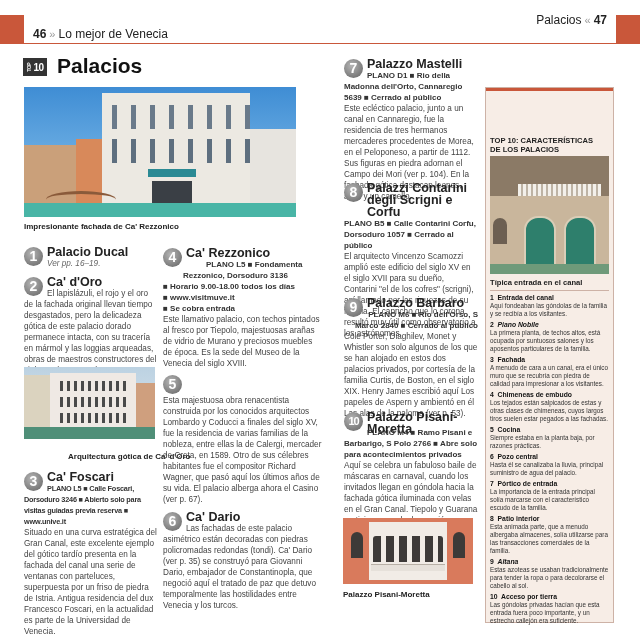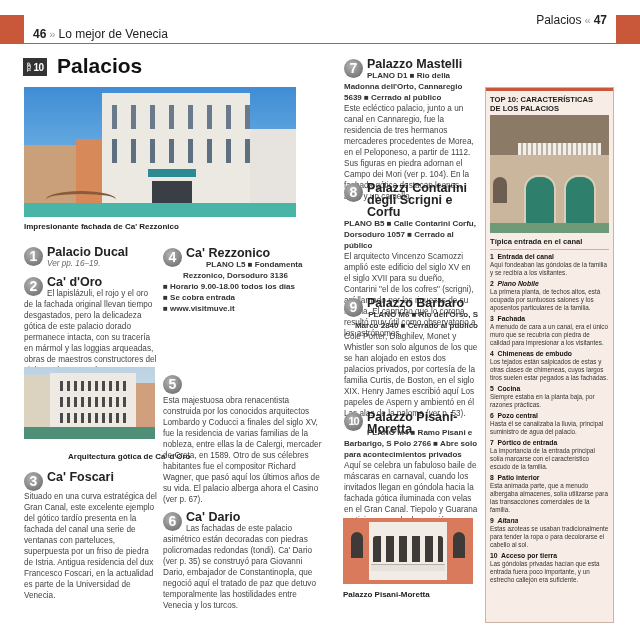--- a/index.html
+++ b/index.html
@@ -83,21 +83,21 @@
     .img-pisani .gallery .win { position: absolute; top: 14px; left: 4px; right: 4px; height: 26px;
       background-image: repeating-linear-gradient(90deg, #3d3a38 0 8px, #f1ece6 8px 13px); border-radius: 3px 3px 0 0; }
     .img-pisani .gallery .bal { position: absolute; top: 42px; left: 2px; right: 2px; height: 6px; background: #e6e1da; border-top: 1px solid #b8b0a6; }
     .img-pisani .sidewin { position: absolute; top: 14px; width: 12px; height: 26px; background: #3d3a38; border-radius: 6px 6px 0 0; }
 
     .sidebar {
       position: absolute; left: 485px; top: 87px; width: 127px; height: 534px;
       background: #f7ede6; border: 1px solid #cdb2a6;
     }
     .sidebar .topbar { height: 3px; background: #c9573a; }
-    .sidebar .sb-title { font-size: 7.6px; font-weight: bold; color: #222; padding: 4px 15px 2px 4px; line-height: 9px; text-transform: uppercase; }
+    .sidebar .sb-title { font-size: 7.6px; font-weight: bold; color: #222; padding: 4px 15px 2px 4px; line-height: 9px; text-transform: uppercase; margin-top: 41px; }
     .sidebar .sb-img { position: relative; margin: 0 4px; height: 118px; background: #c9b69c; overflow: hidden; }
     .sb-img .upper { position: absolute; left: 0; right: 0; top: 0; height: 40px; background: #8b7a66; }
     .sb-img .balc { position: absolute; left: 28px; right: 8px; top: 28px; height: 12px;
       background-image: repeating-linear-gradient(90deg, #f3f0ea 0 3px, #bdb3a4 3px 5px); }
     .sb-img .door1, .sb-img .door2 { position: absolute; top: 60px; width: 28px; height: 48px; background: #2e7f6c; border-radius: 14px 14px 0 0; border: 2px solid #d9cdb7; }
     .sb-img .door1 { left: 34px; } .sb-img .door2 { left: 74px; }
     .sb-img .win { position: absolute; left: 3px; top: 62px; width: 14px; height: 26px; background: #6c5f52; border-radius: 7px 7px 0 0; }
     .sb-img .water { position: absolute; left: 0; right: 0; bottom: 0; height: 10px; background: #6f9a7a; }
     .sidebar .sb-caption { font-size: 7.6px; font-weight: bold; color: #222; padding: 4px 4px 3px 4px; }
     .sidebar .rule { height: 1px; background: #cdb2a6; margin: 0 4px 3px 4px; }
@@ -166,32 +166,34 @@
   <div class="right"></div>
   <div class="water"></div>
 </div>
 <div class="caption" style="left:24px; top:452px;margin-left:44px;">Arquitectura gótica de Ca' d'Oro</div>
 
 <div class="entry" style="left:24px; top:471px; width:134px;">
   <div class="head">
     <div class="num">3</div>
     <div class="title">Ca' Foscari</div>
   </div>
+  <p class="meta" style="margin-top:-8px; text-indent:23px; font-size:7.3px; letter-spacing:-0.2px;">PLANO L5 ■ Calle Foscari, Dorsoduro 3246 ■ Abierto solo para visitas guiadas previa reserva ■ www.unive.it</p>
   <p>Situado en una curva estratégica del Gran Canal, este excelente ejemplo del gótico tardío presenta en la fachada del canal una serie de ventanas con parteluces, superpuesta por un friso de piedra de Istria. Antigua residencia del dux Francesco Foscari, en la actualidad es parte de la Universidad de Venecia.</p>
 </div>
 
 <div class="entry" style="left:163px; top:247px; width:160px;">
   <div class="head">
     <div class="num">4</div>
     <div class="title">Ca' Rezzonico</div>
   </div>
   <p class="meta" style="margin-top:-8px; text-indent:23px;margin-left:20px;">PLANO L5 ■ Fondamenta Rezzonico, Dorsoduro 3136</p>
   <p class="meta">■ Horario 9.00-18.00 todos los días</p>
+  <p class="meta">■ www.visitmuve.it</p>
   <p class="meta">■ Se cobra entrada</p>
-  <p class="meta">■ www.visitmuve.it</p>
+  <p>Este llamativo palacio, con techos pintados al fresco por Tiepolo, majestuosas arañas de vidrio de Murano y preciosos muebles de época. Es la sede del Museo de la Venecia del siglo XVIII.</p>
 </div>
 
 <div class="entry" style="left:163px; top:374px; width:162px;">
   <div class="head">
     <div class="num">5</div>
   </div>
   <p style="margin-top:1px;">Esta majestuosa obra renacentista construida por los conocidos arquitectos Lombardo y Coducci a finales del siglo XV, fue la residencia de varias familias de la nobleza, entre ellas la de Calergi, mercader de Creta, en 1589. Otro de sus célebres habitantes fue el compositor Richard Wagner, que pasó aquí los últimos años de su vida. El palacio alberga ahora el Casino (ver p. 67).</p>
 </div>
 
 <div class="entry" style="left:163px; top:511px; width:160px;">

